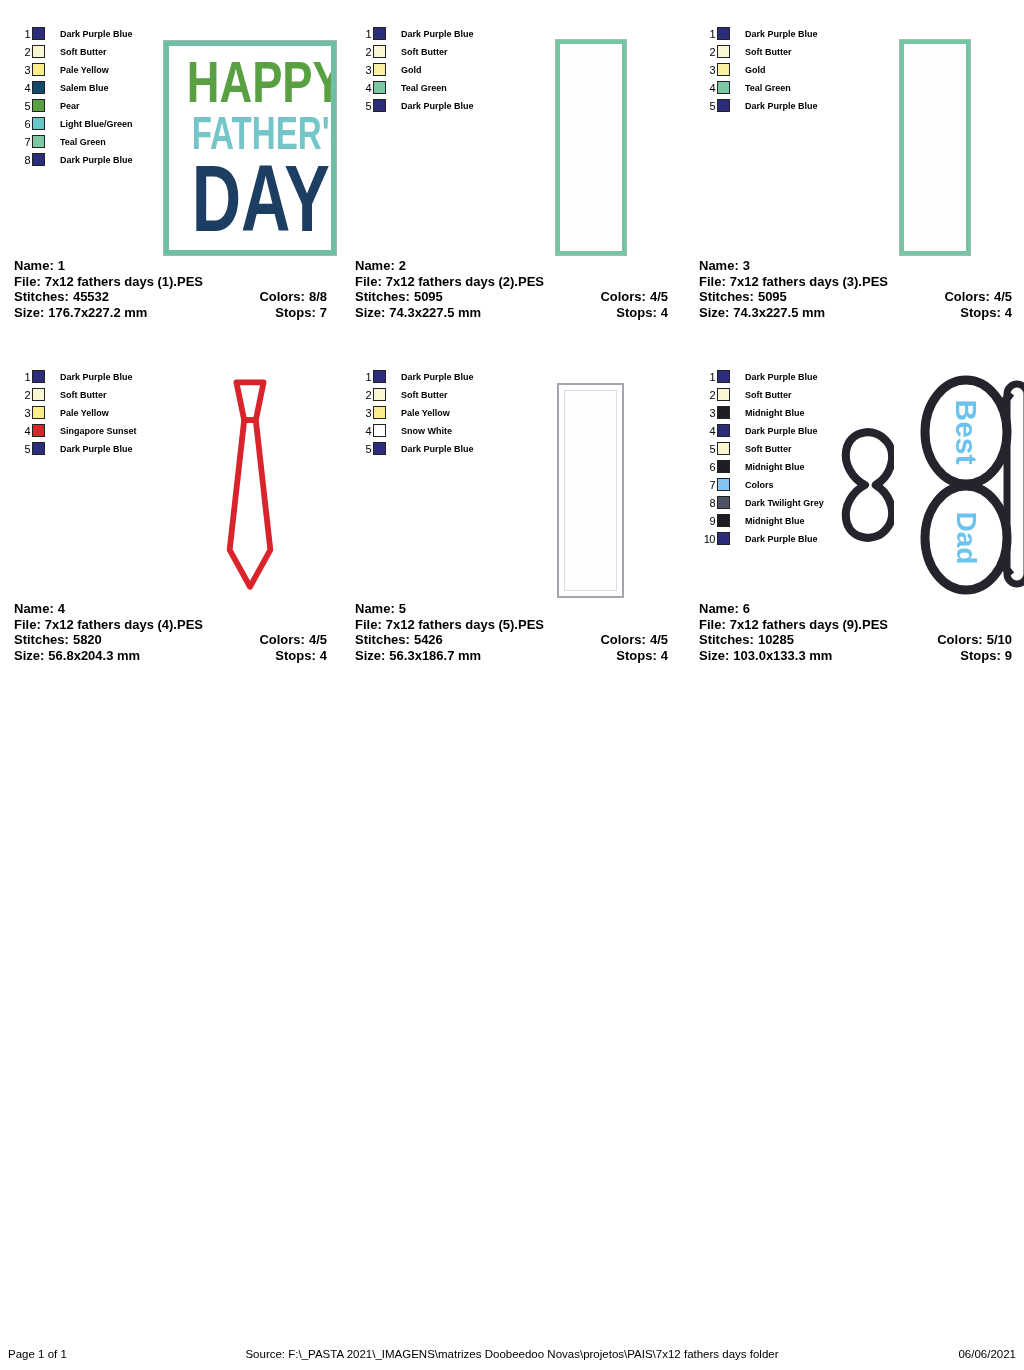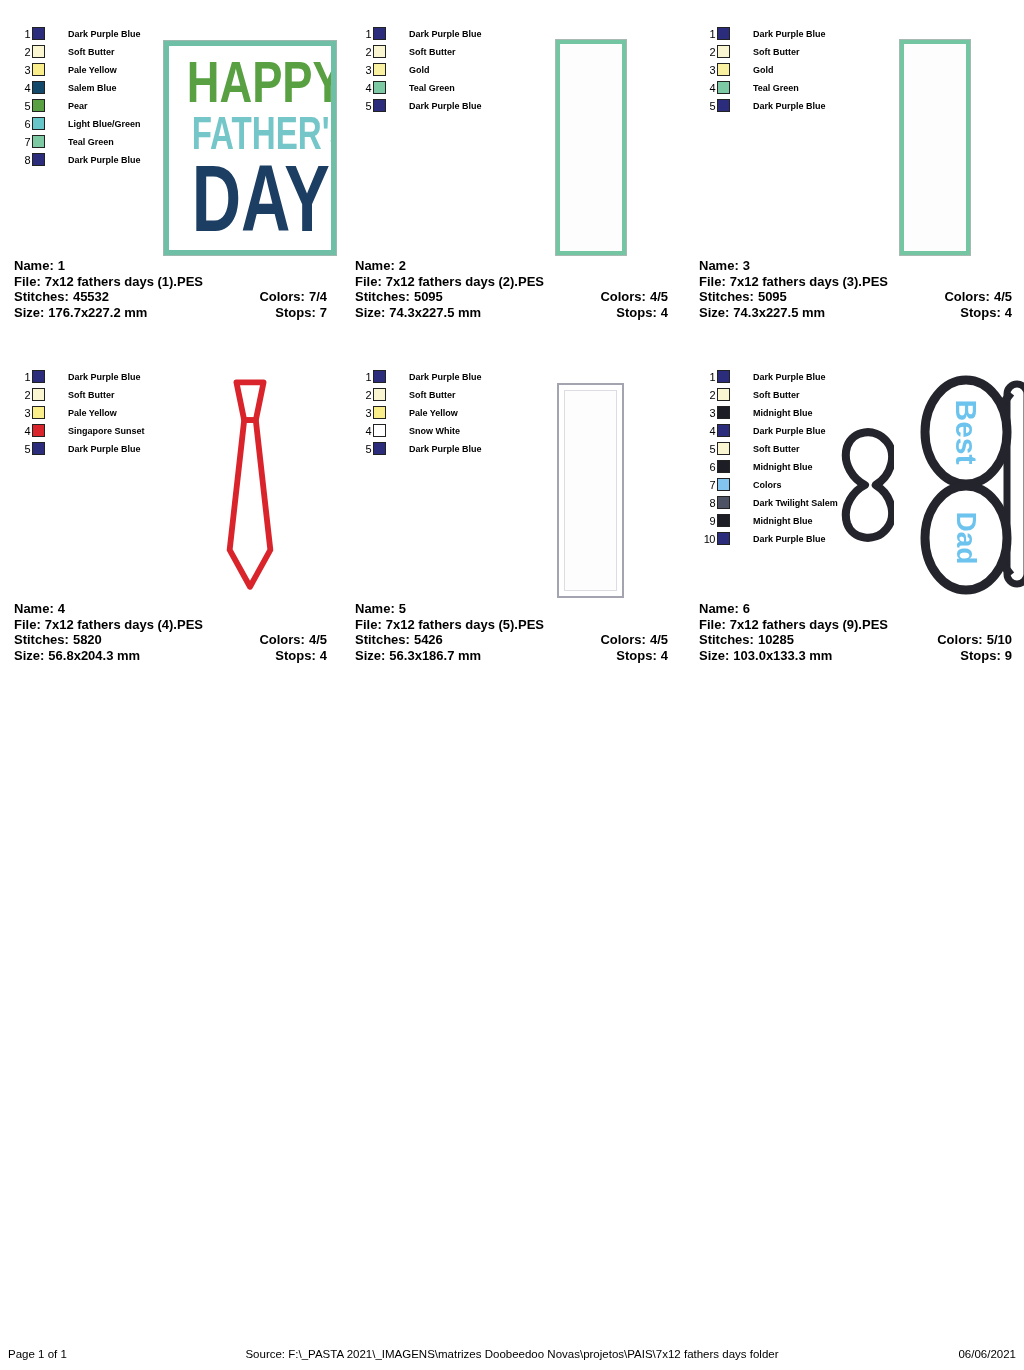--- a/index.html
+++ b/index.html
@@ -11,21 +11,21 @@
     grid-template-columns:341px 344px 341px; grid-auto-rows:343px; }
 
   .cell { position:relative; }
 
   
   .legend { position:absolute; left:0; top:2px; }
   .legend-row { display:flex; align-items:center; margin-bottom:5px; height:13px; }
   .legend-num { width:16px; text-align:right; font-size:11px; margin-right:2px;
     font-weight:400; letter-spacing:-0.5px; }
   .legend-swatch { width:13px; height:13px; border:1px solid #222; flex:0 0 13px; }
-  .legend-label { margin-left:12px; font-size:9px; font-weight:700; white-space:nowrap;padding-left:11px; }
+  .legend-label { margin-left:4px; font-size:9px; font-weight:700; white-space:nowrap;padding-left:11px; }
 
   
   .thumb-area { position:absolute; left:130px; top:0; width:211px; height:230px;
     display:flex; justify-content:center;align-items:flex-end; }
 
   
   .sign { width:172px; height:214px; margin-top:8px; background:#fff;
     border:5px solid #6fbfa6; box-shadow:0 0 0 1px #9db8ae; padding-top:8px;
     text-align:center; overflow:hidden; }
   .sign-line { font-weight:700; white-space:nowrap; }
@@ -130,21 +130,21 @@
       </div>
       <div class="meta-line">
         <span class="meta-k">File:</span>
         <span>7x12 fathers days (1).PES</span>
       </div>
       <div class="meta-line">
         <span class="meta-k">Stitches:</span>
         <span>45532</span>
         <span class="spacer"></span>
         <span class="meta-k">Colors:</span>
-        <span>7/4</span>
+        <span>8/8</span>
       </div>
       <div class="meta-line">
         <span class="meta-k">Size:</span>
         <span>176.7x227.2 mm</span>
         <span class="spacer"></span>
         <span class="meta-k">Stops:</span>
         <span>7</span>
       </div>
     </div>
   </div>
@@ -429,21 +429,21 @@
             <span class="legend-label">Midnight Blue</span>
           </div>
           <div class="legend-row">
             <span class="legend-num">7</span>
             <span class="legend-swatch" style="background: rgb(130, 196, 239);"></span>
             <span class="legend-label">Colors</span>
           </div>
           <div class="legend-row">
             <span class="legend-num">8</span>
             <span class="legend-swatch" style="background: rgb(78, 82, 101);"></span>
-            <span class="legend-label">Dark Twilight Salem</span>
+            <span class="legend-label">Dark Twilight Grey</span>
           </div>
           <div class="legend-row">
             <span class="legend-num">9</span>
             <span class="legend-swatch" style="background: rgb(29, 29, 38);"></span>
             <span class="legend-label">Midnight Blue</span>
           </div>
           <div class="legend-row">
             <span class="legend-num">10</span>
             <span class="legend-swatch" style="background: rgb(44, 44, 124);"></span>
             <span class="legend-label">Dark Purple Blue</span>

